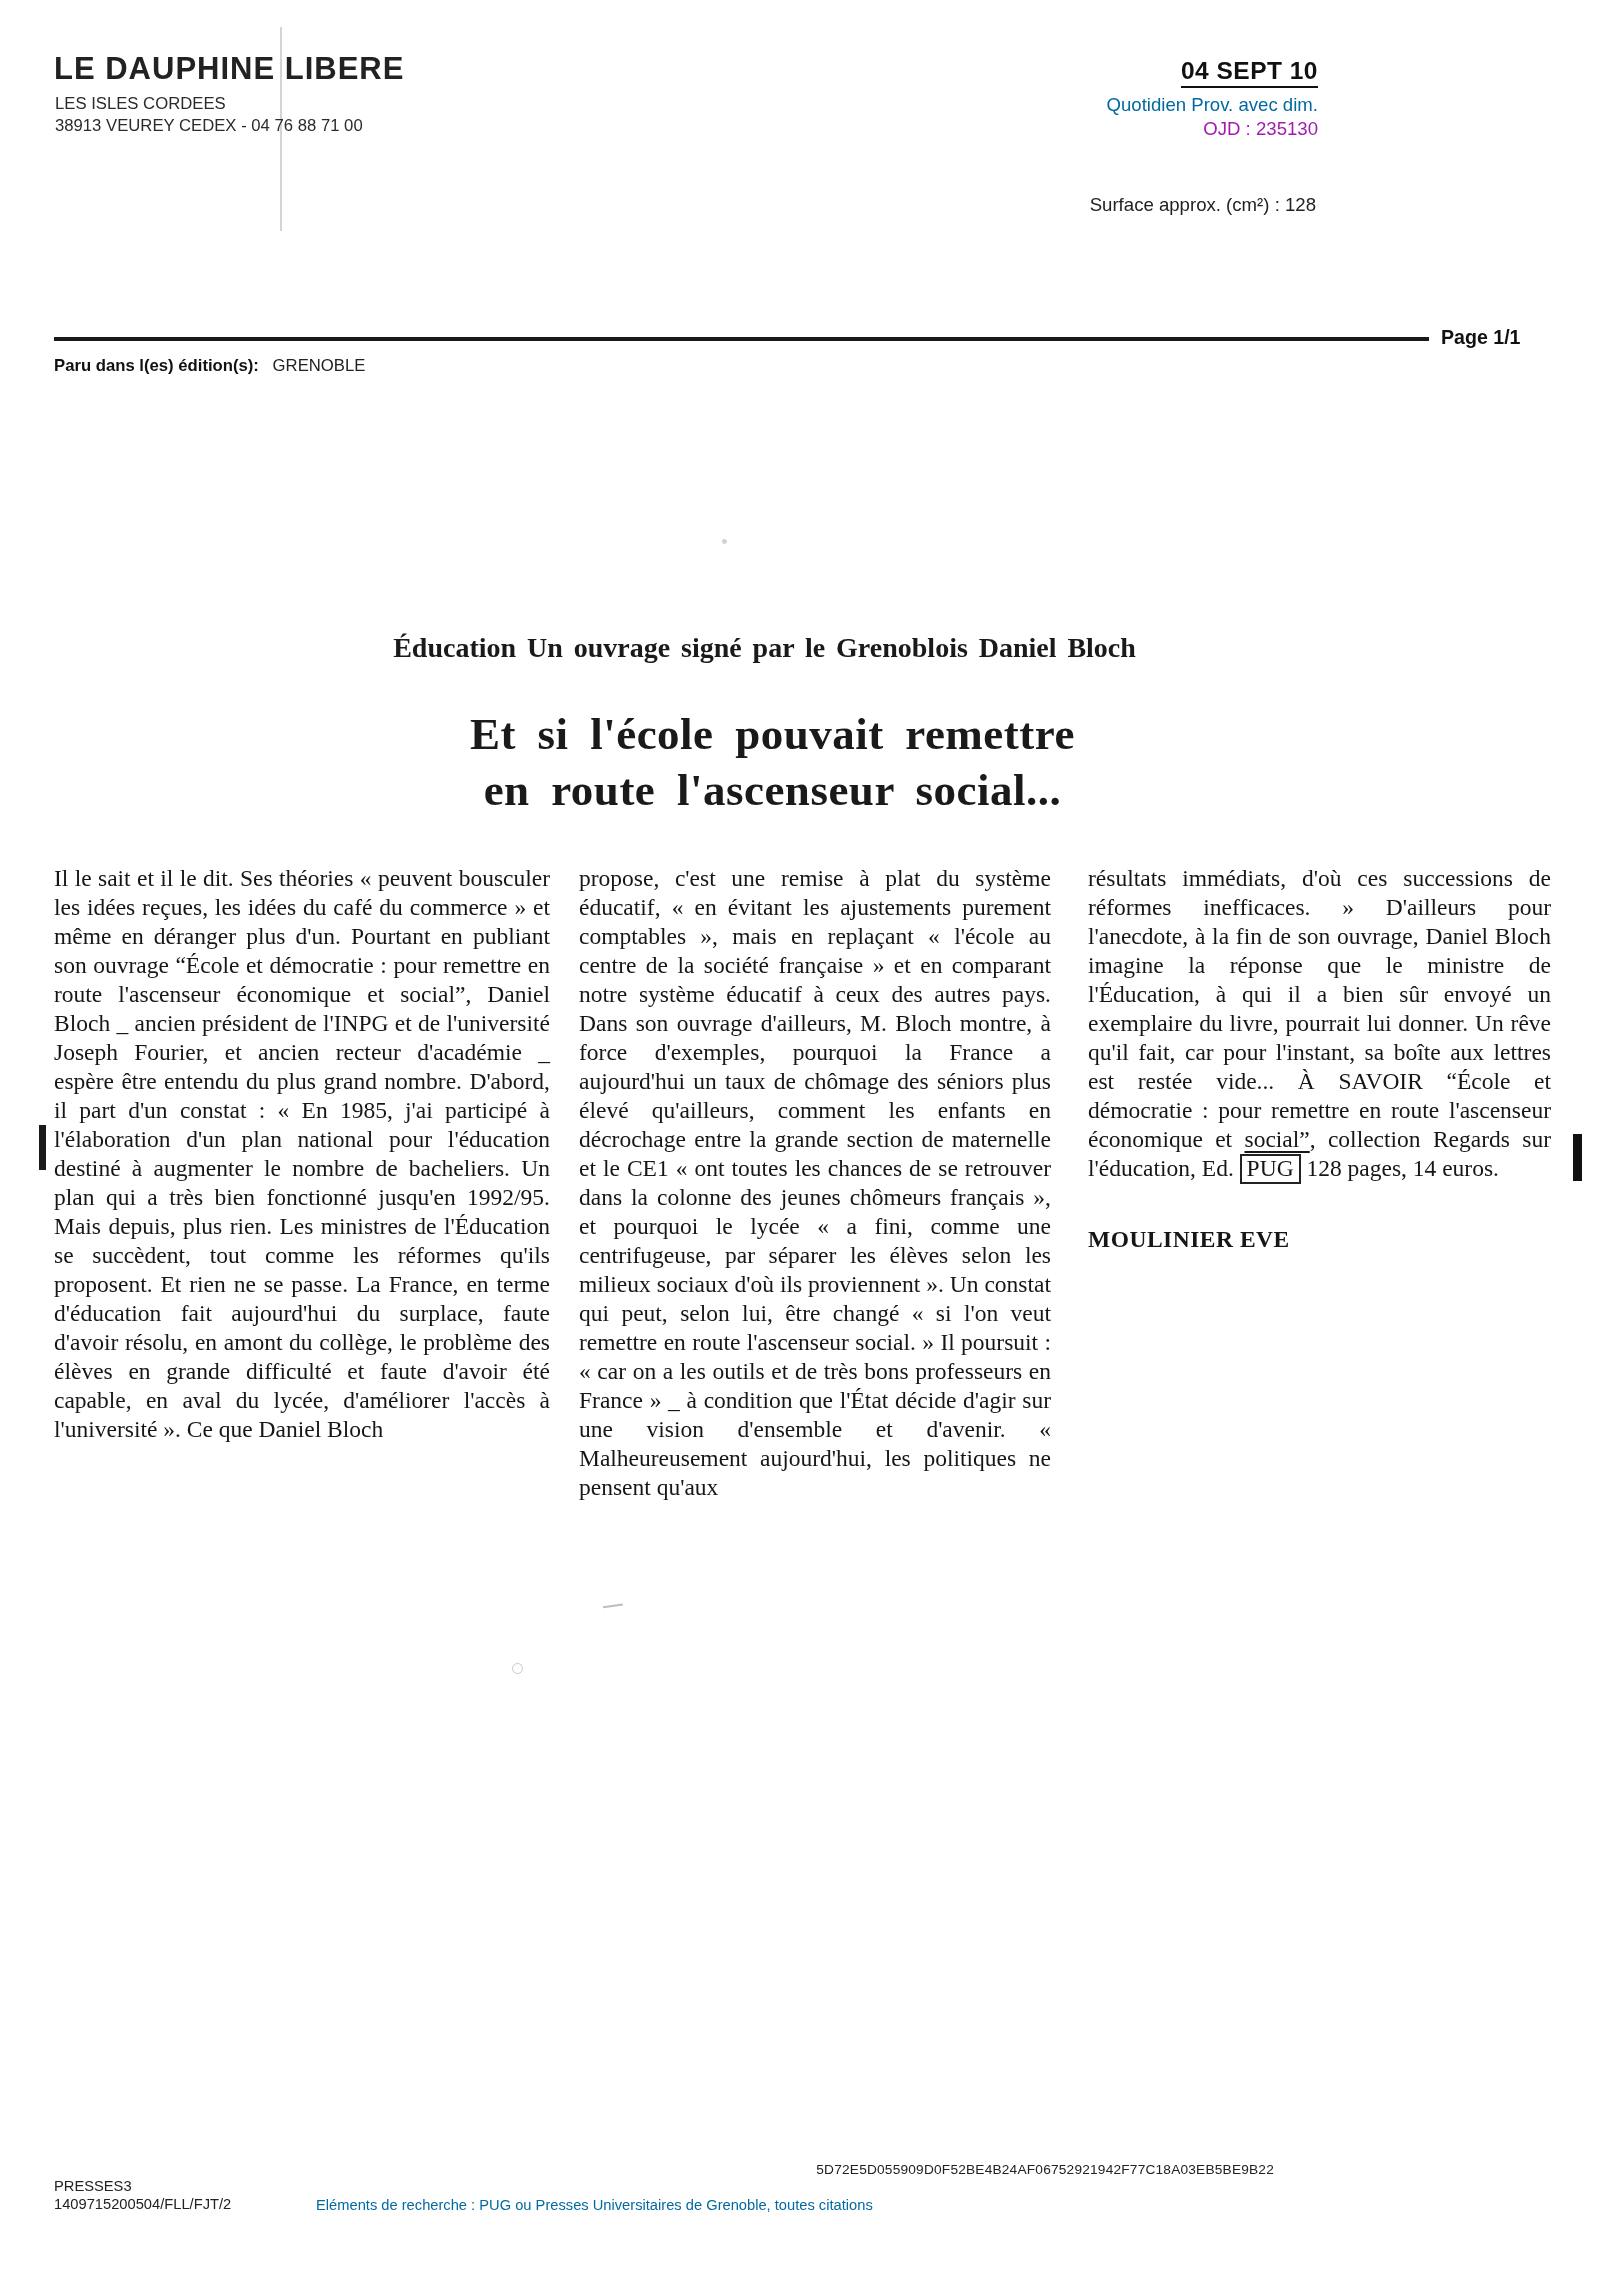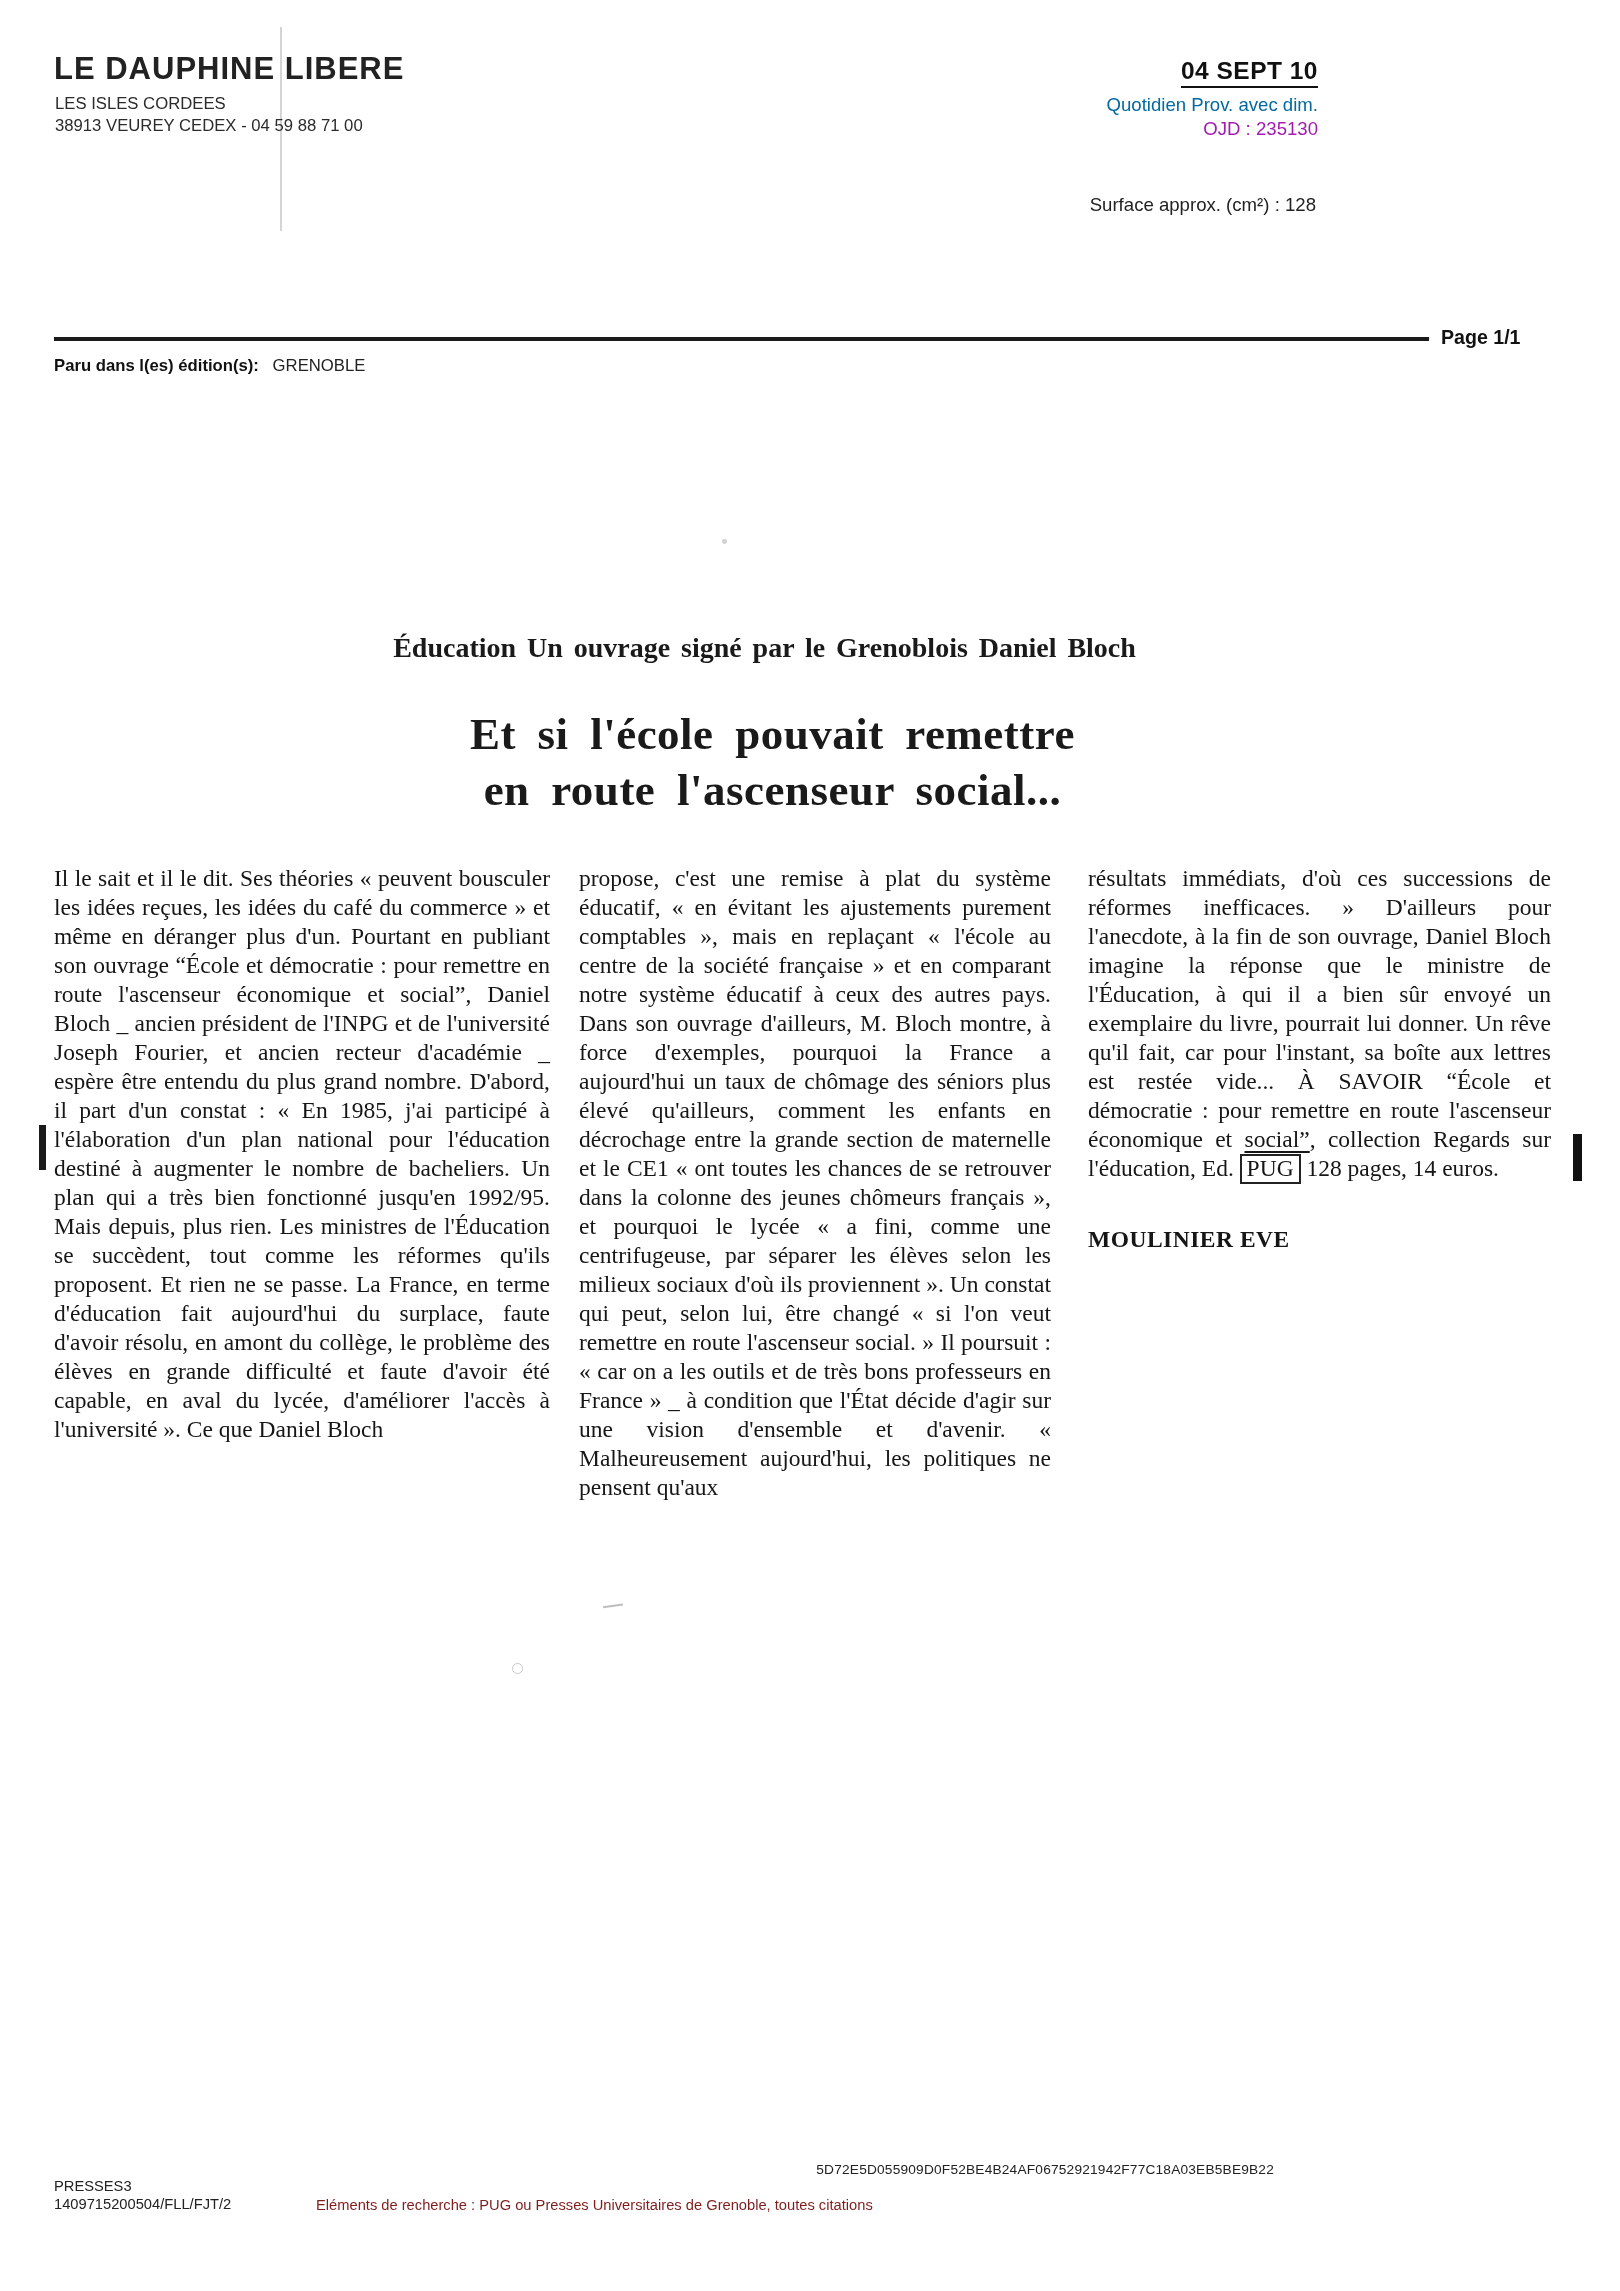--- a/index.html
+++ b/index.html
@@ -70,32 +70,32 @@
   .crop-right { position: absolute; left: 1573px; top: 1134px; width: 8.8px; height: 47px; background: #111; }
 
   
   .speck-dash { position: absolute; left: 603px; top: 1605px; width: 19.6px; height: 2px; background: #9a9a9a; transform: rotate(-8deg); opacity: .65; }
   .speck-ring { position: absolute; left: 512px; top: 1663px; width: 8.8px; height: 8.8px; border: 1.5px solid #9a9a9a; border-radius: 50%; opacity: .5; }
   .speck-dot  { position: absolute; left: 722px; top: 539px; width: 4.9px; height: 4.9px; background: #9a9a9a; border-radius: 50%; opacity: .45; }
 
   
   .footer-hash { position: absolute; right: 346px; top: 2162px; font-size: 13.7px; color: #222; letter-spacing: 0.2px; }
   .footer-left { position: absolute; left: 54px; top: 2178px; font-size: 14.7px; line-height: 17.6px; color: #222; }
-  .footer-search { position: absolute; left: 316px; top: 2197px; font-size: 14.7px; color: #7f1d1d; }
+  .footer-search { position: absolute; left: 316px; top: 2197px; font-size: 14.7px; color: #0369a1; }
 </style>
 </head>
 <body>
 
 <div class="page">
 
   <div class="fold-line"></div>
 
   <div class="masthead">LE DAUPHINE LIBERE</div>
   <div class="addr1">LES ISLES CORDEES</div>
-  <div class="addr2">38913 VEUREY CEDEX - 04 59 88 71 00</div>
+  <div class="addr2">38913 VEUREY CEDEX - 04 76 88 71 00</div>
 
   <div class="date-block">
     <span class="clip-date">04 SEPT 10</span>
     <div class="periodicity">Quotidien Prov. avec dim.</div>
     <div class="ojd">OJD : 235130</div>
   </div>
   <div class="surface">Surface approx. (cm²) : 128</div>
 
   <div class="header-rule"></div>
   <div class="page-indicator">Page 1/1</div>

